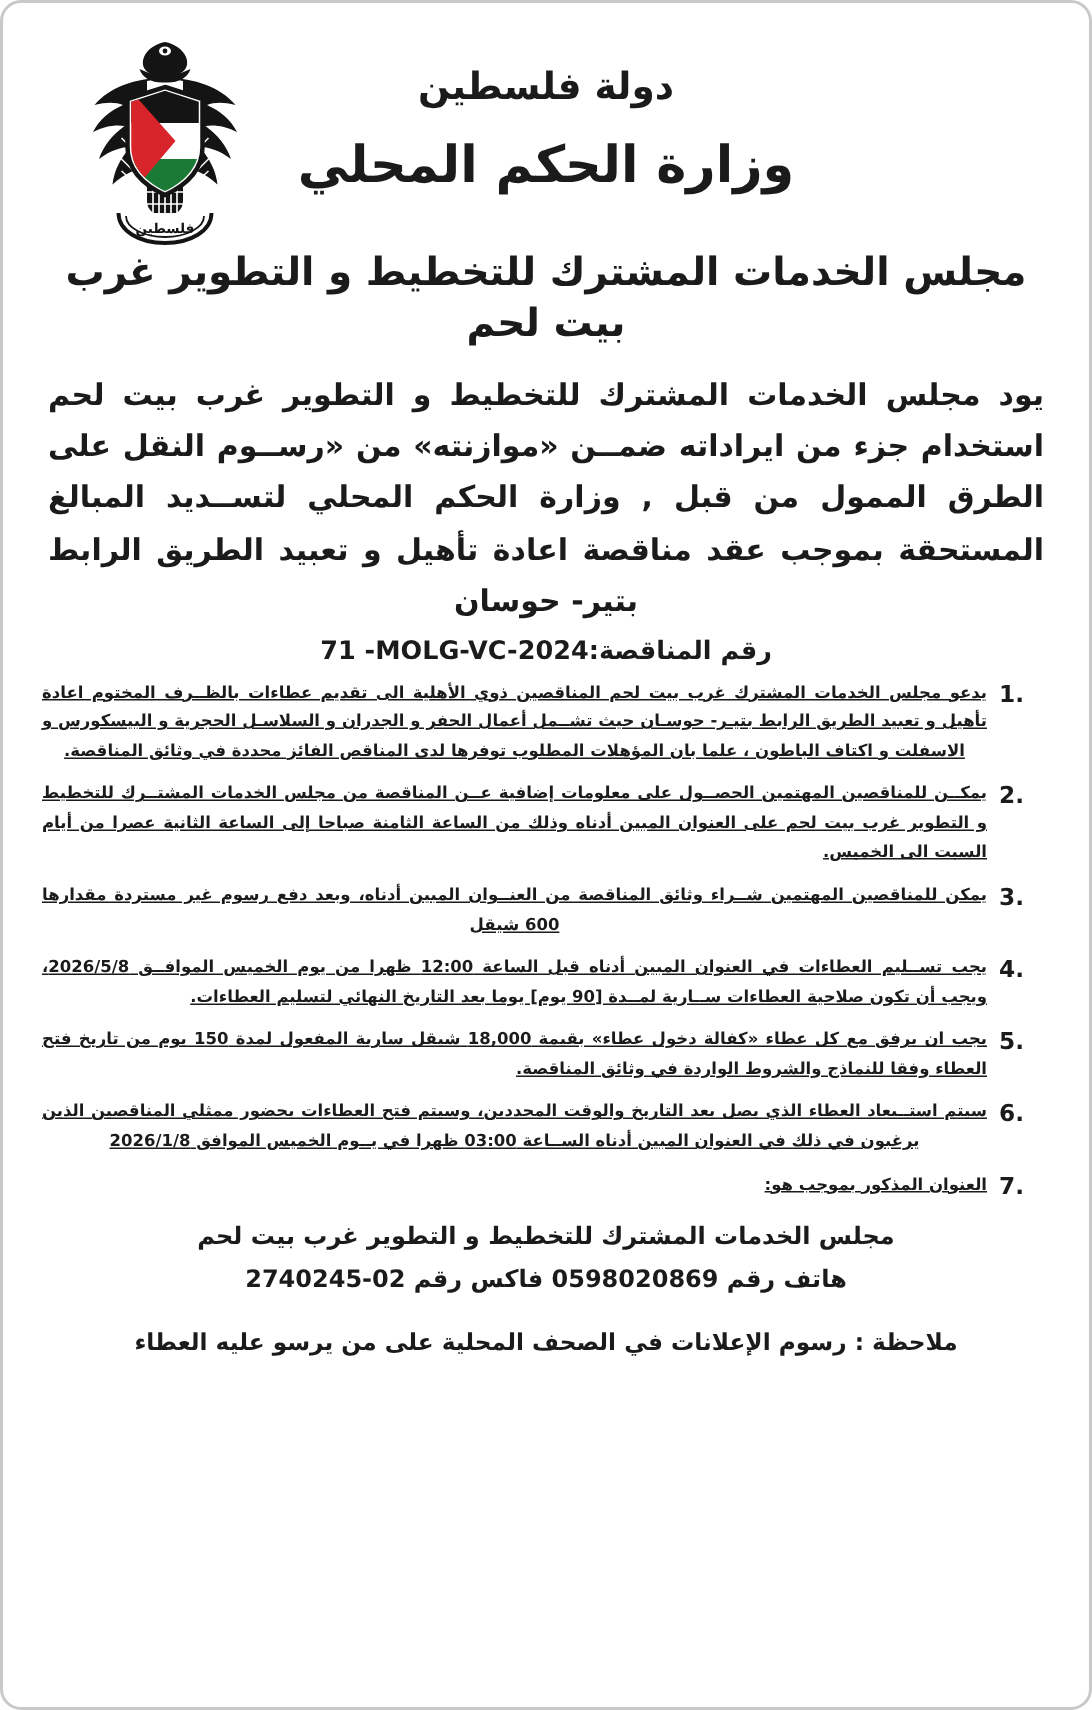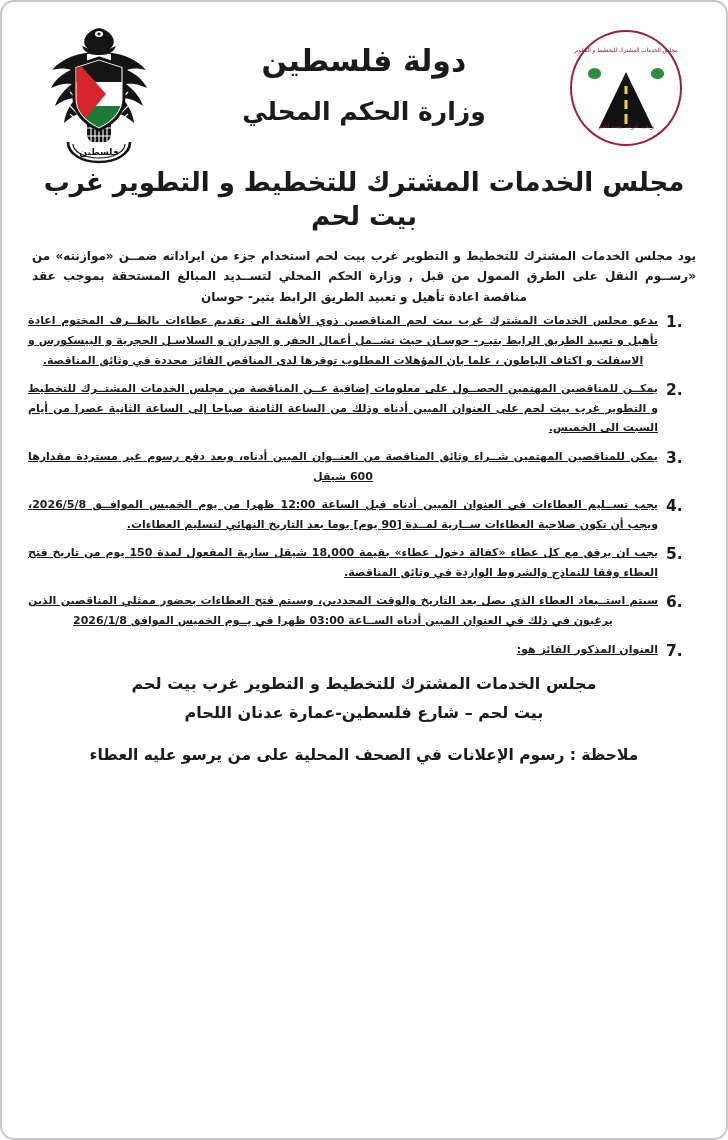--- a/index.html
+++ b/index.html
@@ -33,27 +33,27 @@
     height: 148px;
   }
   .header-center {
     position: absolute;
     top: 26px;
     left: 0;
     right: 0;
     text-align: center;
   }
   .state-line {
-    font-size: 30px;
+    font-size: 25px;
     font-weight: bold;
     letter-spacing: 0px;
     line-height: 1.25;
   }
   .ministry-line {
-    font-size: 25px;
+    font-size: 34px;
     font-weight: bold;
     line-height: 1.25;
     margin-top: 16px;
   }
 
   
   .logo-left {
     position: absolute;
     top: 8px;
     right: 8px;
@@ -103,38 +103,38 @@
     border-radius: 50% 50% 45% 45%;
     top: 44px;
   }
   .logo-left .tree.l { left: 28px; }
   .logo-left .tree.r { right: 28px; }
 
   
   .logo-right {
     position: absolute;
     top: 6px;
-    left: 12px;
+    left: 23px;
     width: 118px;
     height: 148px;
   }
 
   
   .council-title {
     text-align: center;
     font-size: 26px;
     font-weight: bold;
     line-height: 1.3;
     margin: 2px 0 12px 0;
     letter-spacing: -0.2px;
   }
 
   
   .intro {
-    font-size: 12px;
+    font-size: 20px;
     font-weight: bold;
     line-height: 1.72;
     text-align: justify;
     text-align-last: center;
     margin: 0 4px 4px 4px;
   }
   .intro p { margin: 0; }
   .tender-no {
     text-align: center;
     font-size: 17px;
@@ -193,31 +193,20 @@
     line-height: 1.7;
   }
 </style>
 </head>
 <body>
 
 <div class="page">
 
   <div class="header">
 
-    <div class="logo-left">
-      <div class="ring"></div>
-      <div class="arcTextTop">مجلس الخدمات المشترك للتخطيط و التطوير</div>
-      <div class="tree l"></div>
-      <div class="tree r"></div>
-      <div class="road"></div>
-      <div class="lane" style="top:62px;height:8px;"></div>
-      <div class="lane" style="top:76px;height:9px;"></div>
-      <div class="lane" style="top:90px;height:10px;"></div>
-      <div class="arcTextBottom">ريف غرب بيت لحم</div>
-    </div>
 
     <div class="logo-right">
       <svg viewBox="0 0 118 148" width="118" height="148" aria-hidden="true">
 
         <path d="M59 6 C53 7 47 11 45 16 C43 21 45 25 49 27 L42 24 C44 30 50 33 57 33 L61 33 C68 33 74 30 76 24 L69 27 C73 25 75 21 73 16 C71 11 65 7 59 6 Z" fill="#141414"></path>
         <ellipse cx="59" cy="12" rx="4" ry="3" fill="#fff"></ellipse>
         <circle cx="59" cy="12" r="1.6" fill="#141414"></circle>
 
         <path d="M57 30 C40 30 22 36 12 48 C20 46 26 46 31 48 C22 52 15 58 11 66 C19 62 26 61 32 62
                  C24 68 18 75 15 84 C23 78 30 76 36 76 C29 84 25 92 24 101 C33 93 41 90 47 90 L47 32 Z" fill="#141414"></path>
@@ -259,20 +248,23 @@
       <div class="ministry-line">وزارة الحكم المحلي</div>
     </div>
   </div>
 
   <div class="council-title">مجلس الخدمات المشترك للتخطيط و التطوير غرب بيت لحم</div>
 
   <div class="intro">
     <p>يود مجلس الخدمات المشترك للتخطيط و التطوير غرب بيت لحم  استخدام جزء من ايراداته ضمــن «موازنته»  من «رســوم النقل على الطرق الممول من قبل , وزارة الحكم المحلي لتســديد المبالغ المستحقة بموجب عقد مناقصة اعادة تأهيل و تعبيد الطريق الرابط بتير- حوسان</p>
   </div>
 
+  <div class="tender-no">
+    <span>رقم المناقصة:</span><span class="code">71 -MOLG-VC-2024</span>
+  </div>
 
   <div class="clauses">
 
     <div class="clause">
       <div class="clause-num">1.</div>
       <div class="clause-body center-last">يدعو مجلس الخدمات المشترك غرب بيت لحم المناقصين ذوي الأهلية الى تقديم عطاءات بالظــرف المختوم اعادة تأهيل و تعبيد الطريق الرابط بتيـر- حوسـان حيث تشــمل أعمال الحفر و الجدران و السلاسـل  الحجرية  و البيسكورس و الاسفلت و اكتاف الباطون ، علما بان المؤهلات المطلوب توفرها لدى المناقص الفائز محددة في  وثائق المناقصة.</div>
     </div>
 
     <div class="clause">
       <div class="clause-num">2.</div>
@@ -294,24 +286,24 @@
       <div class="clause-body">يجب ان يرفق مع كل عطاء «كفالة دخول عطاء» بقيمة 18,000 شيقل سارية المفعول لمدة 150 يوم من تاريخ فتح العطاء وفقا للنماذج والشروط الواردة في وثائق المناقصة.</div>
     </div>
 
     <div class="clause">
       <div class="clause-num">6.</div>
       <div class="clause-body center-last">سيتم استــبعاد العطاء الذي يصل بعد التاريخ والوقت المحددين، وسيتم فتح العطاءات بحضور ممثلي المناقصين الذين يرغبون في ذلك في العنوان المبين أدناه الســاعة 03:00 ظهرا في يــوم الخميس  الموافق  2026/1/8</div>
     </div>
 
     <div class="clause">
       <div class="clause-num">7.</div>
-      <div class="clause-body">العنوان المذكور الفائز هو:</div>
+      <div class="clause-body">العنوان المذكور بموجب هو:</div>
     </div>
   </div>
 
   <div class="address-block">
     <div>مجلس الخدمات المشترك للتخطيط و التطوير غرب بيت لحم</div>
-    <div>بيت لحم – شارع فلسطين-عمارة عدنان اللحام</div>
+    <div>هاتف رقم 0598020869  فاكس رقم 02-2740245</div>
   </div>
 
   <div class="note-line">ملاحظة : رسوم الإعلانات في الصحف المحلية على من يرسو عليه العطاء</div>
 
 </div>
 
 </body></html>

